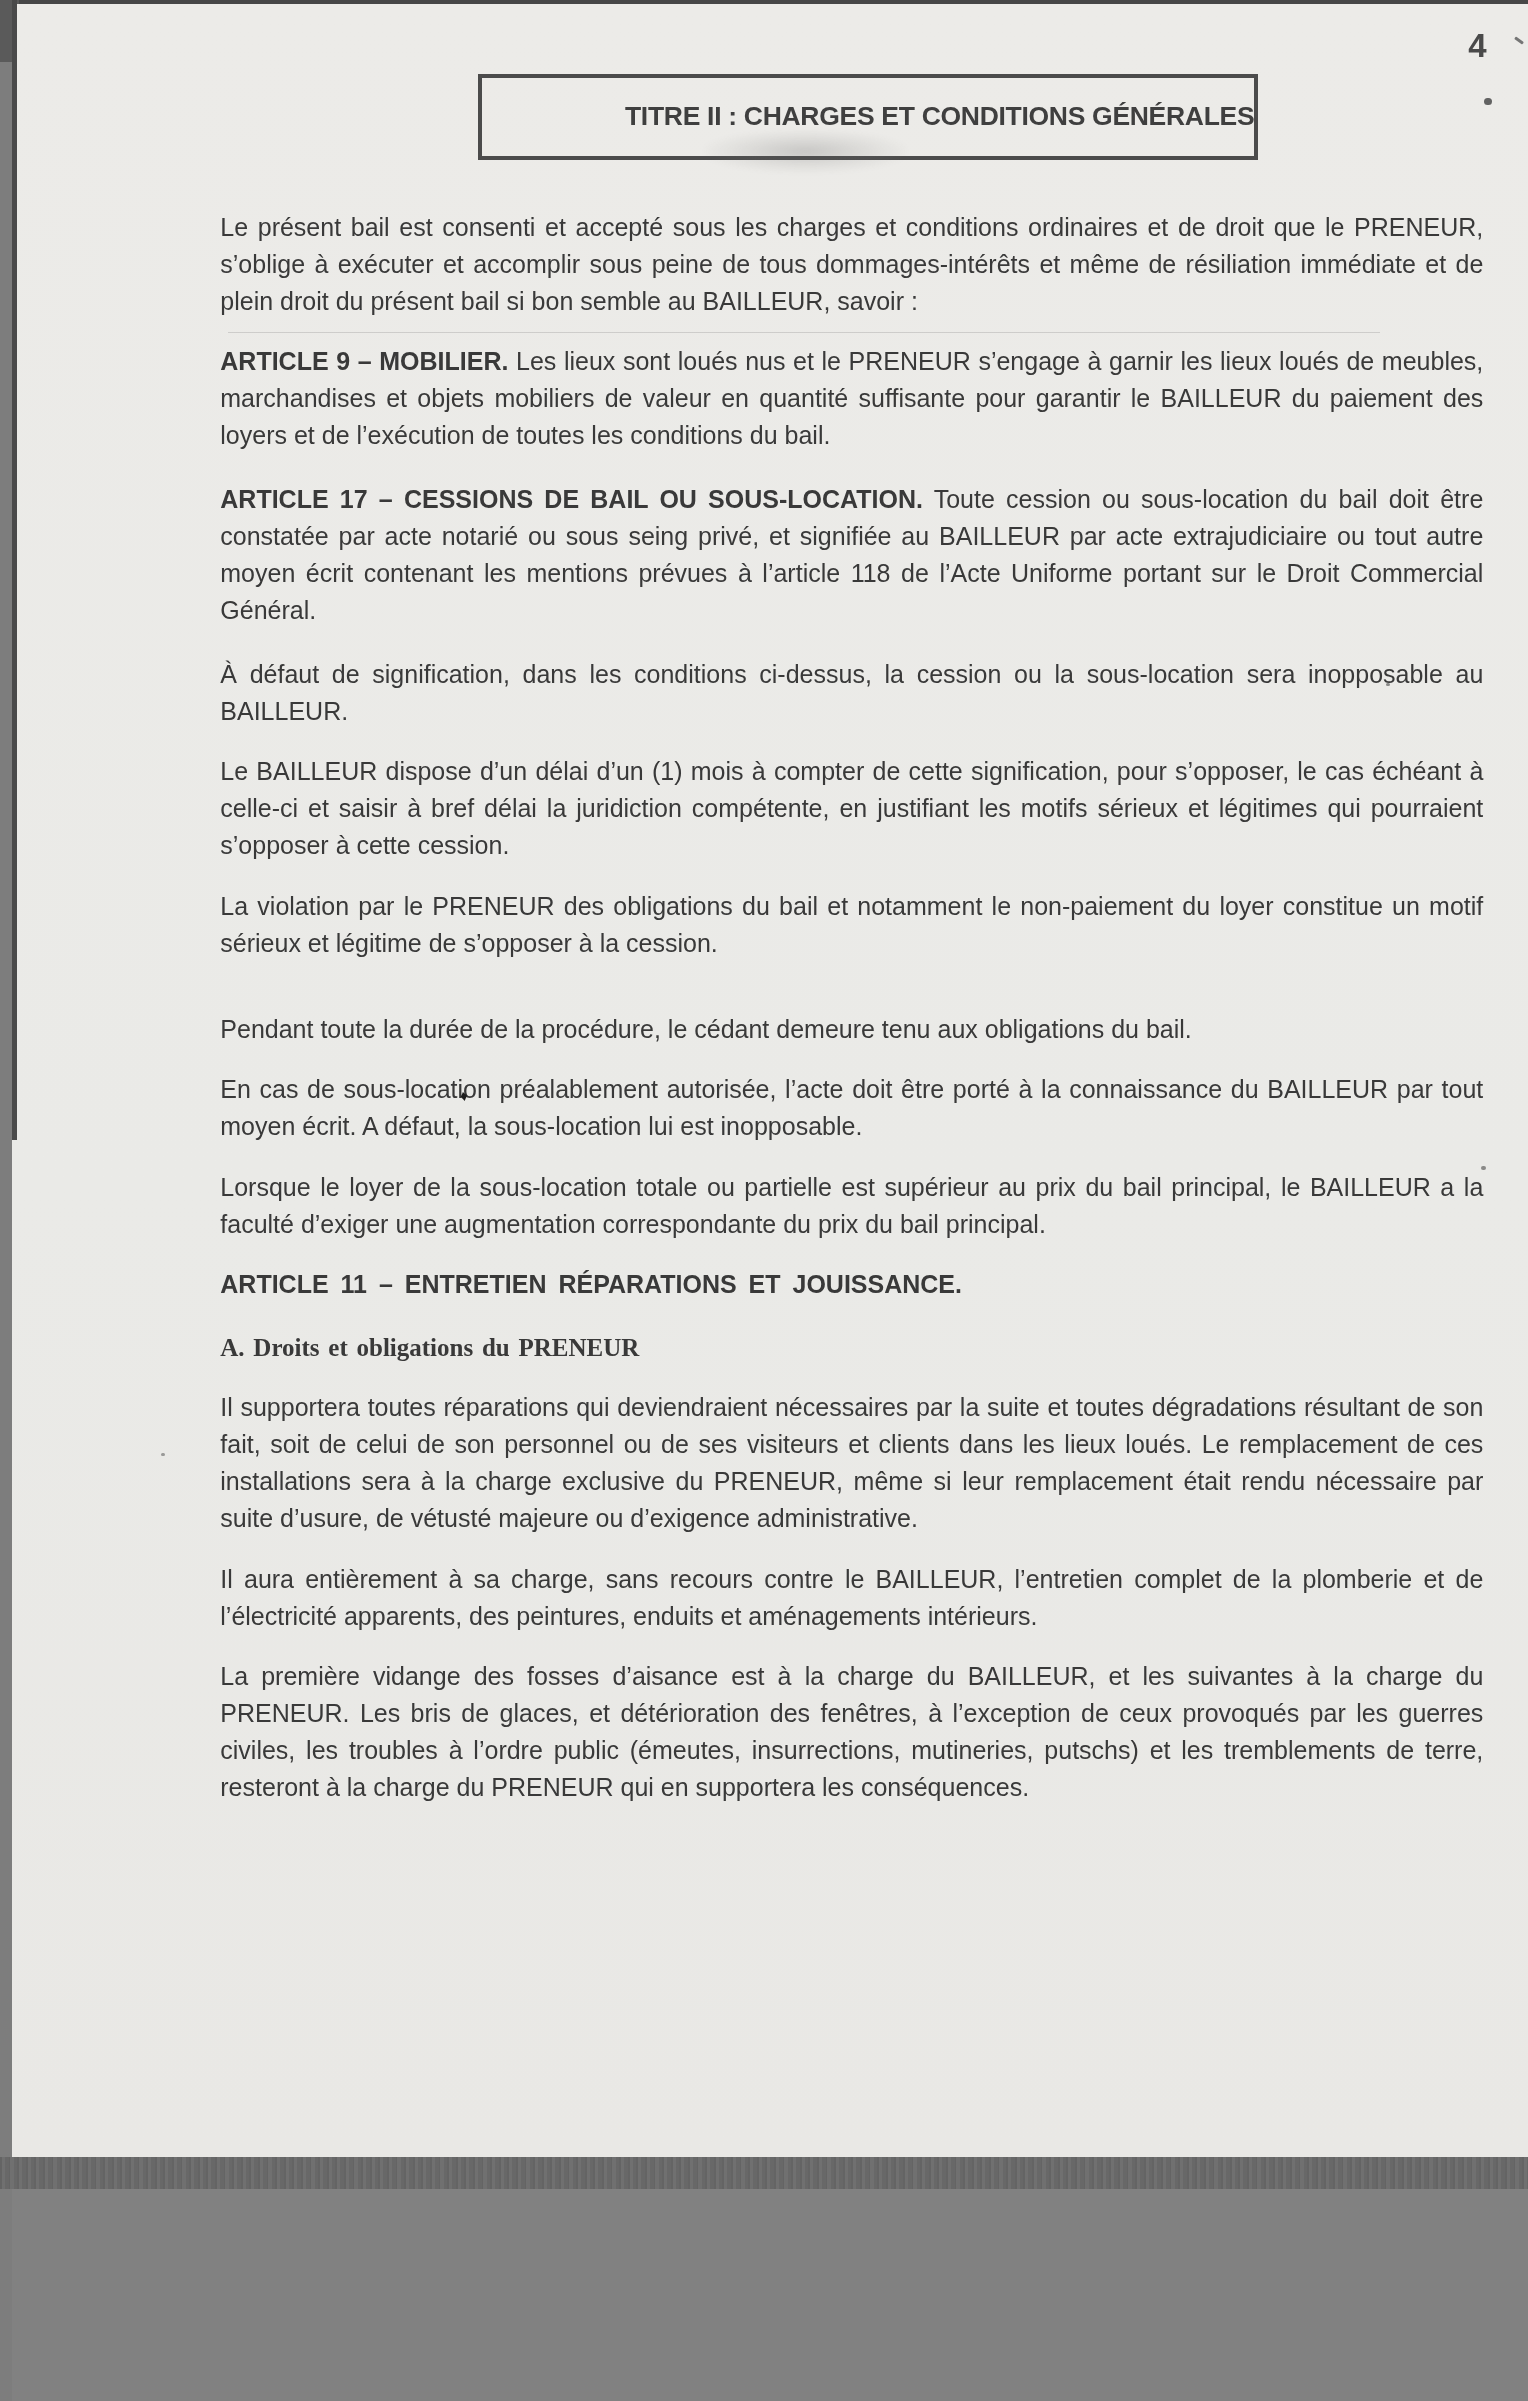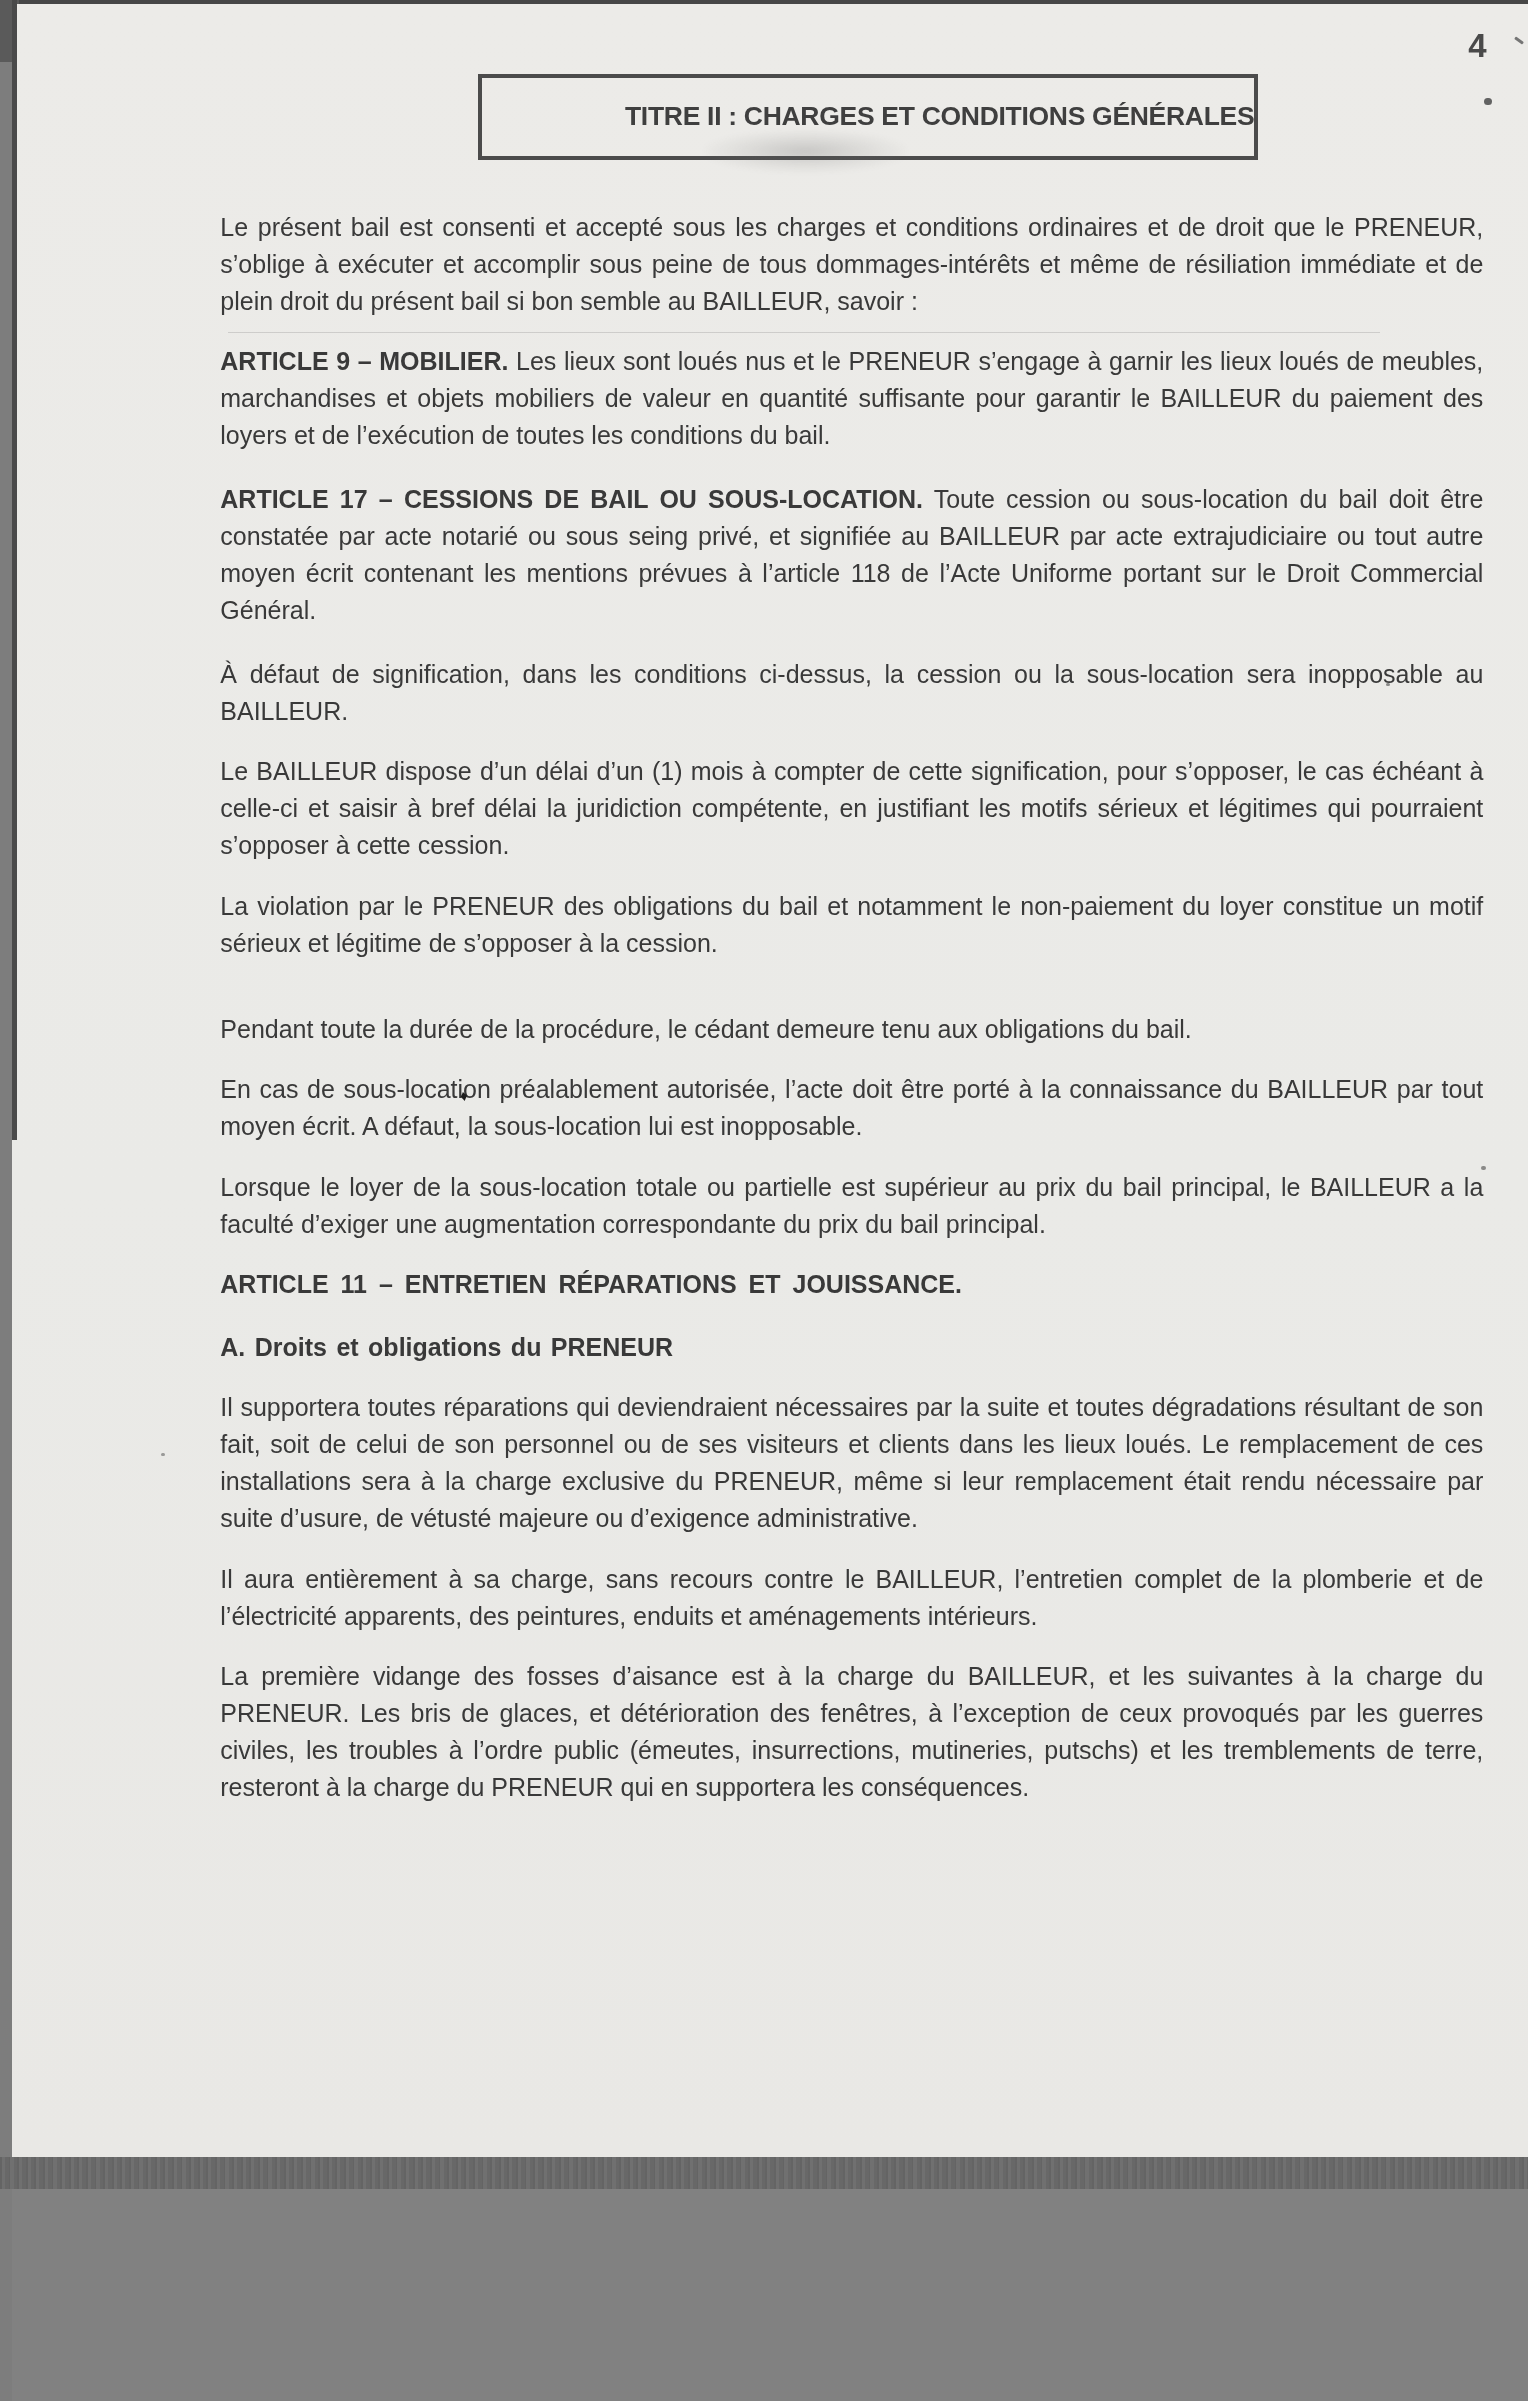--- a/index.html
+++ b/index.html
@@ -48,21 +48,21 @@
   
   .content{
     position:absolute;left:208px;top:205px;width:1263px;
     font-size:25px;line-height:37px;color:#393939;
     text-align:justify;
   }
   .para{margin:0 0 23.4px 0;}
   .para strong{font-weight:bold;}
   .kind-article{margin-bottom:27px;}
   .kind-heading{margin-bottom:26px;word-spacing:5px;}
-  .kind-subheading{margin-bottom:23.4px;word-spacing:2.5px;}
+  .kind-subheading{margin-bottom:23.4px;word-spacing:2.5px;font-family:Liberation Serif, serif;}
   .ink-mark{
     height:22px;margin:-5px 0 8.6px 229px;
     font-size:15px;color:#1e1e1e;line-height:18.5px;
     transform:rotate(-12deg);
   }
   
   .faint-rule{
     position:absolute;left:216px;top:328px;width:1152px;height:1.2px;
     background:rgba(70,70,70,.18);
   }

